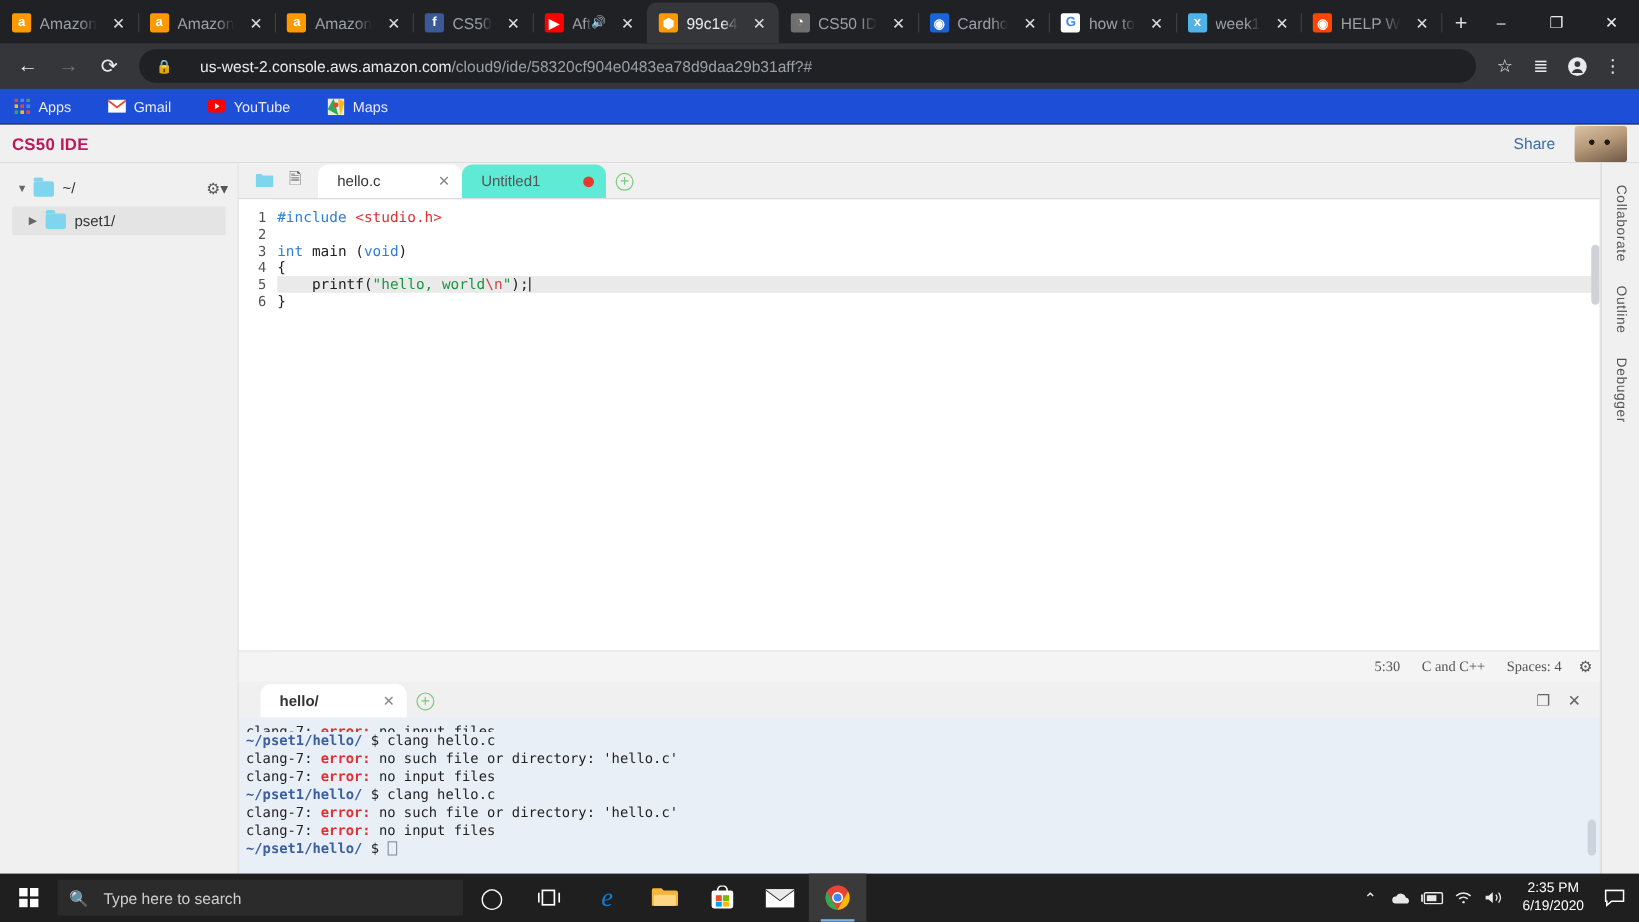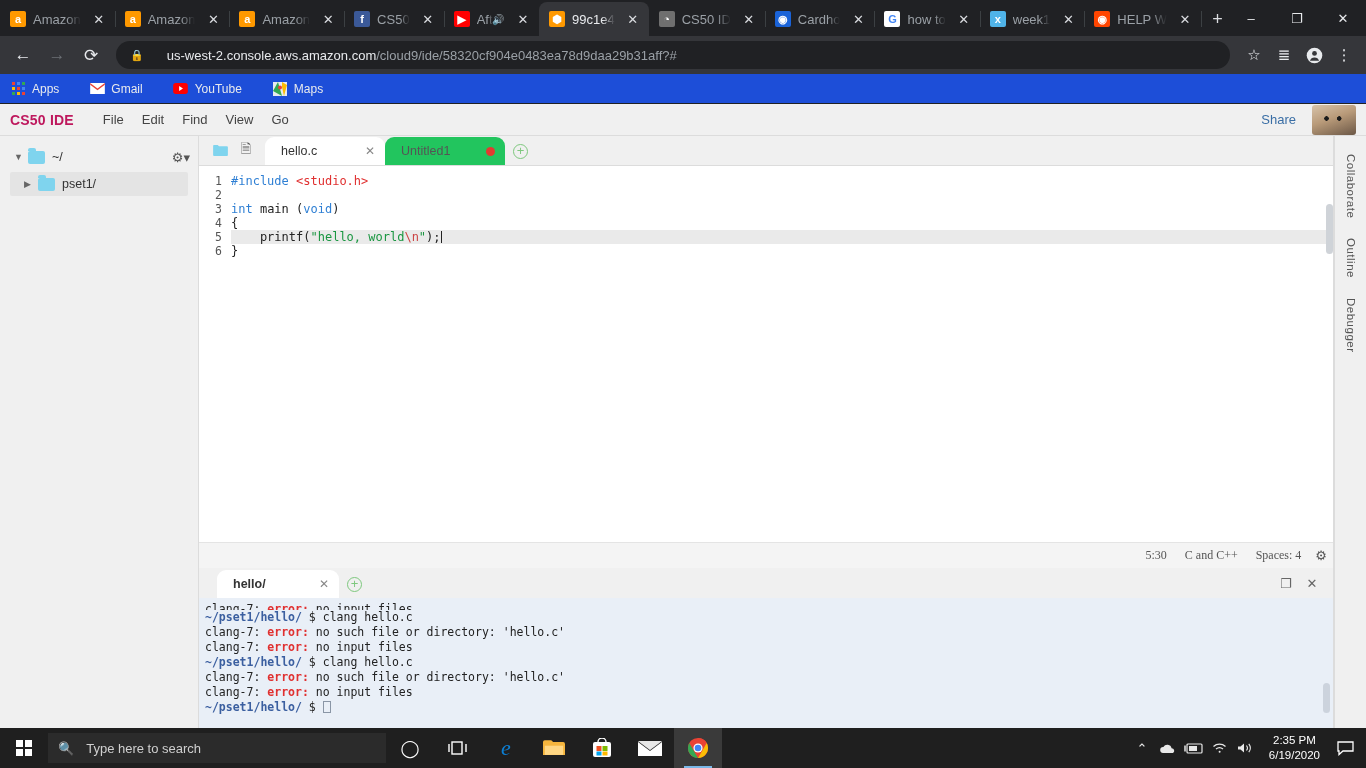--- a/index.html
+++ b/index.html
@@ -145,21 +145,21 @@
   #editor-tabbar {
     height: 30px; background: #f0f0f0; display: flex; align-items: flex-end;
     padding-left: 8px; border-bottom: 1px solid #dcdcdc;
   }
   .tb-tool {
     width: 26px; height: 26px; display: flex; align-items: center;
     justify-content: center; margin-bottom: 2px; color: #555; font-size: 13px;
   }
   .etab {
     height: 28px; display: flex; align-items: center; padding: 0 10px 0 16px;
-    font-size: 12.5px; color: #555; background: #22c55e;
+    font-size: 12.5px; color: #555; background: #5eead4;
     border-radius: 9px 9px 0 0; min-width: 120px;
   }
   .etab.active { background: #fff; color: #333; }
   .etab .etab-title { flex: 1; }
   .etab .etab-x { margin-left: 16px; font-size: 12px; color: #888; }
   .etab .dirty-dot {
     width: 9px; height: 9px; border-radius: 50%; background: #e23b30; margin-left: 16px;
   }
   .plus-circle {
     width: 15px; height: 15px; border-radius: 50%; border: 1.4px solid #7ec87e;
@@ -439,27 +439,20 @@
         </svg>
       </span>
       <span>Maps</span>
     </div>
   </div>
 
 <div id="ide">
 
   <div id="ide-menubar">
     <div id="ide-brand">CS50 IDE</div>
-    <div id="ide-menus" style="display: flex;">
-        <div class="menu-item">File</div>
-        <div class="menu-item">Edit</div>
-        <div class="menu-item">Find</div>
-        <div class="menu-item">View</div>
-        <div class="menu-item">Go</div>
-      </div>
     <div id="ide-menubar-right">
       <div id="share-button">Share</div>
       <div id="avatar"></div>
     </div>
   </div>
 
   <div id="ide-body">
 
     <div id="filetree">
       <div class="tree-row root">

